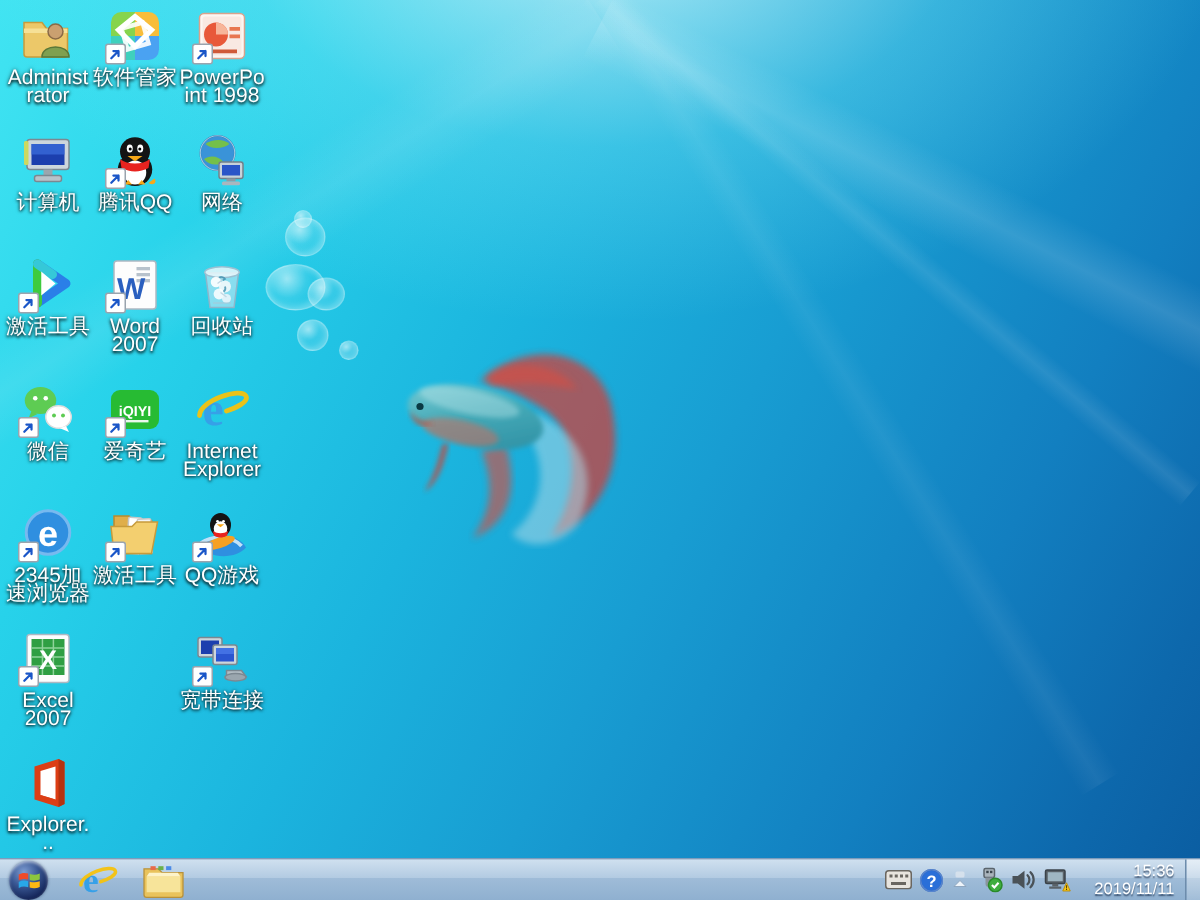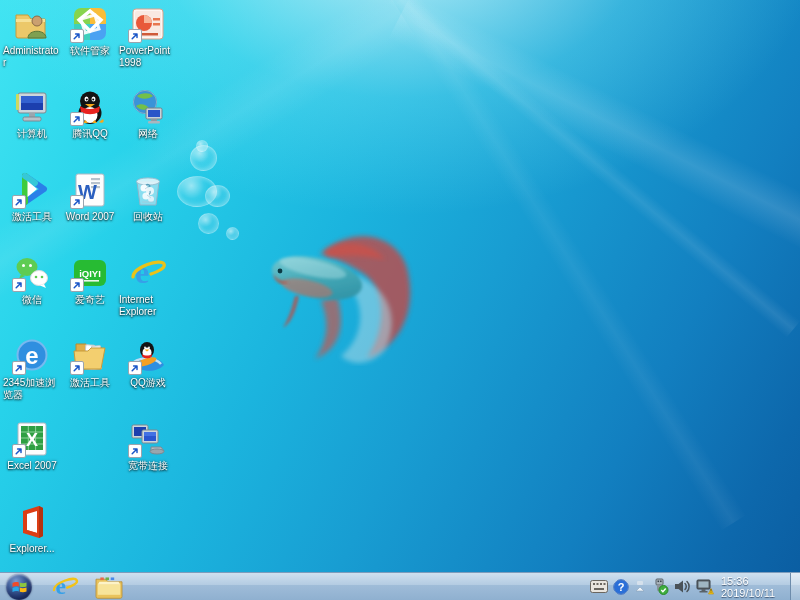--- a/index.html
+++ b/index.html
@@ -24,37 +24,37 @@
     box-shadow:inset -2px -2px 5px rgba(255,255,255,0.30), inset 2px 2px 4px rgba(255,255,255,0.18);}
 
   .fish{position:absolute;left:265px;top:216px;}
 
   
   .icon-grid{position:absolute;left:3px;top:4px;display:grid;grid-template-columns:repeat(3,58px);grid-auto-rows:83px;}
   .cell{display:flex;flex-direction:column;align-items:center;width:58px;cursor:default;}
   .art{position:relative;width:40px;height:40px;display:flex;align-items:center;justify-content:center;}
   .art svg{display:block;}
   .badge{position:absolute;left:0;bottom:1px;width:12px;height:12px;background:#fff;border:1px solid #9aa4ae;border-radius:2px;display:flex;align-items:center;justify-content:center;}
-  .ilabel{margin-top:1px;max-width:58px;text-align:left;font-size:10px;line-height:12px;color:#fff;
+  .ilabel{margin-top:1px;max-width:58px;text-align:center;font-size:14px;line-height:12px;color:#fff;
     text-shadow:0 1px 2px rgba(0,0,0,0.9),0 0 3px rgba(0,0,0,0.55);overflow-wrap:anywhere;}
 
   
   .taskbar{position:absolute;left:0;bottom:0;width:800px;height:28px;
     background:linear-gradient(to bottom,#cfe0ef 0%,#b3cbe2 45%,#9fbcd8 46%,#8fb0d0 100%);
     border-top:1px solid #7d9cbc;box-sizing:border-box;display:flex;align-items:center;}
   .orb{width:26px;height:26px;margin-left:6px;border-radius:50%;position:relative;cursor:pointer;
     background:radial-gradient(circle at 38% 28%, #7d9cd2 0%, #3a5894 38%, #16285c 72%, #0a1538 100%);
     box-shadow:inset 0 1px 2px rgba(255,255,255,0.55), 0 0 2px rgba(0,30,70,0.5);display:flex;align-items:center;justify-content:center;}
   .ticon{width:34px;height:26px;display:flex;align-items:center;justify-content:center;cursor:pointer;}
   .ticon.ie{margin-left:16px;}
   .ticon.folder{margin-left:10px;}
 
   .tray{margin-left:auto;height:100%;display:flex;align-items:center;gap:5px;padding-right:0;}
   .tray .ti{display:flex;align-items:center;justify-content:center;cursor:pointer;}
-  .clock{width:62px;text-align:left;color:#fff;font-size:11px;line-height:12px;cursor:pointer;
+  .clock{width:62px;text-align:right;color:#fff;font-size:11px;line-height:12px;cursor:pointer;
     text-shadow:0 1px 1px rgba(20,40,70,0.7);padding:0 2px;}
   .showdesk{width:9px;height:28px;background:linear-gradient(to bottom,rgba(255,255,255,0.45),rgba(255,255,255,0.15));
     border-left:1px solid #6d8cac;cursor:pointer;}
 </style>
 </head>
 <body>
 
 <div class="stage">
   <div class="desktop">
     <div class="ray ray1"></div>
@@ -503,18 +503,18 @@
           <rect x="1" y="1" width="13" height="9" rx="1" fill="#5a6268" stroke="#3a4248"></rect>
           <rect x="2.5" y="2.5" width="10" height="6" fill="#9fb6c2"></rect>
           <rect x="5.5" y="10" width="4" height="2" fill="#5a6268"></rect>
           <rect x="3.5" y="12" width="8" height="1.5" fill="#5a6268"></rect>
           <path d="M12.5,15 h5 l-2.5,-5.5 Z" fill="#f8c818" stroke="#b88a08" stroke-width="0.6"></path>
           <text x="15" y="14.3" text-anchor="middle" font-family="Liberation Sans, sans-serif" font-size="4.5" font-weight="bold" fill="#3a2a00">!</text>
         </svg>
       </div>
       <div class="clock">
         <div>15:36</div>
-        <div>2019/10/11</div>
+        <div>2019/11/11</div>
       </div>
       <div class="showdesk"></div>
     </div>
   </div>
 </div>
 
 </body></html>

